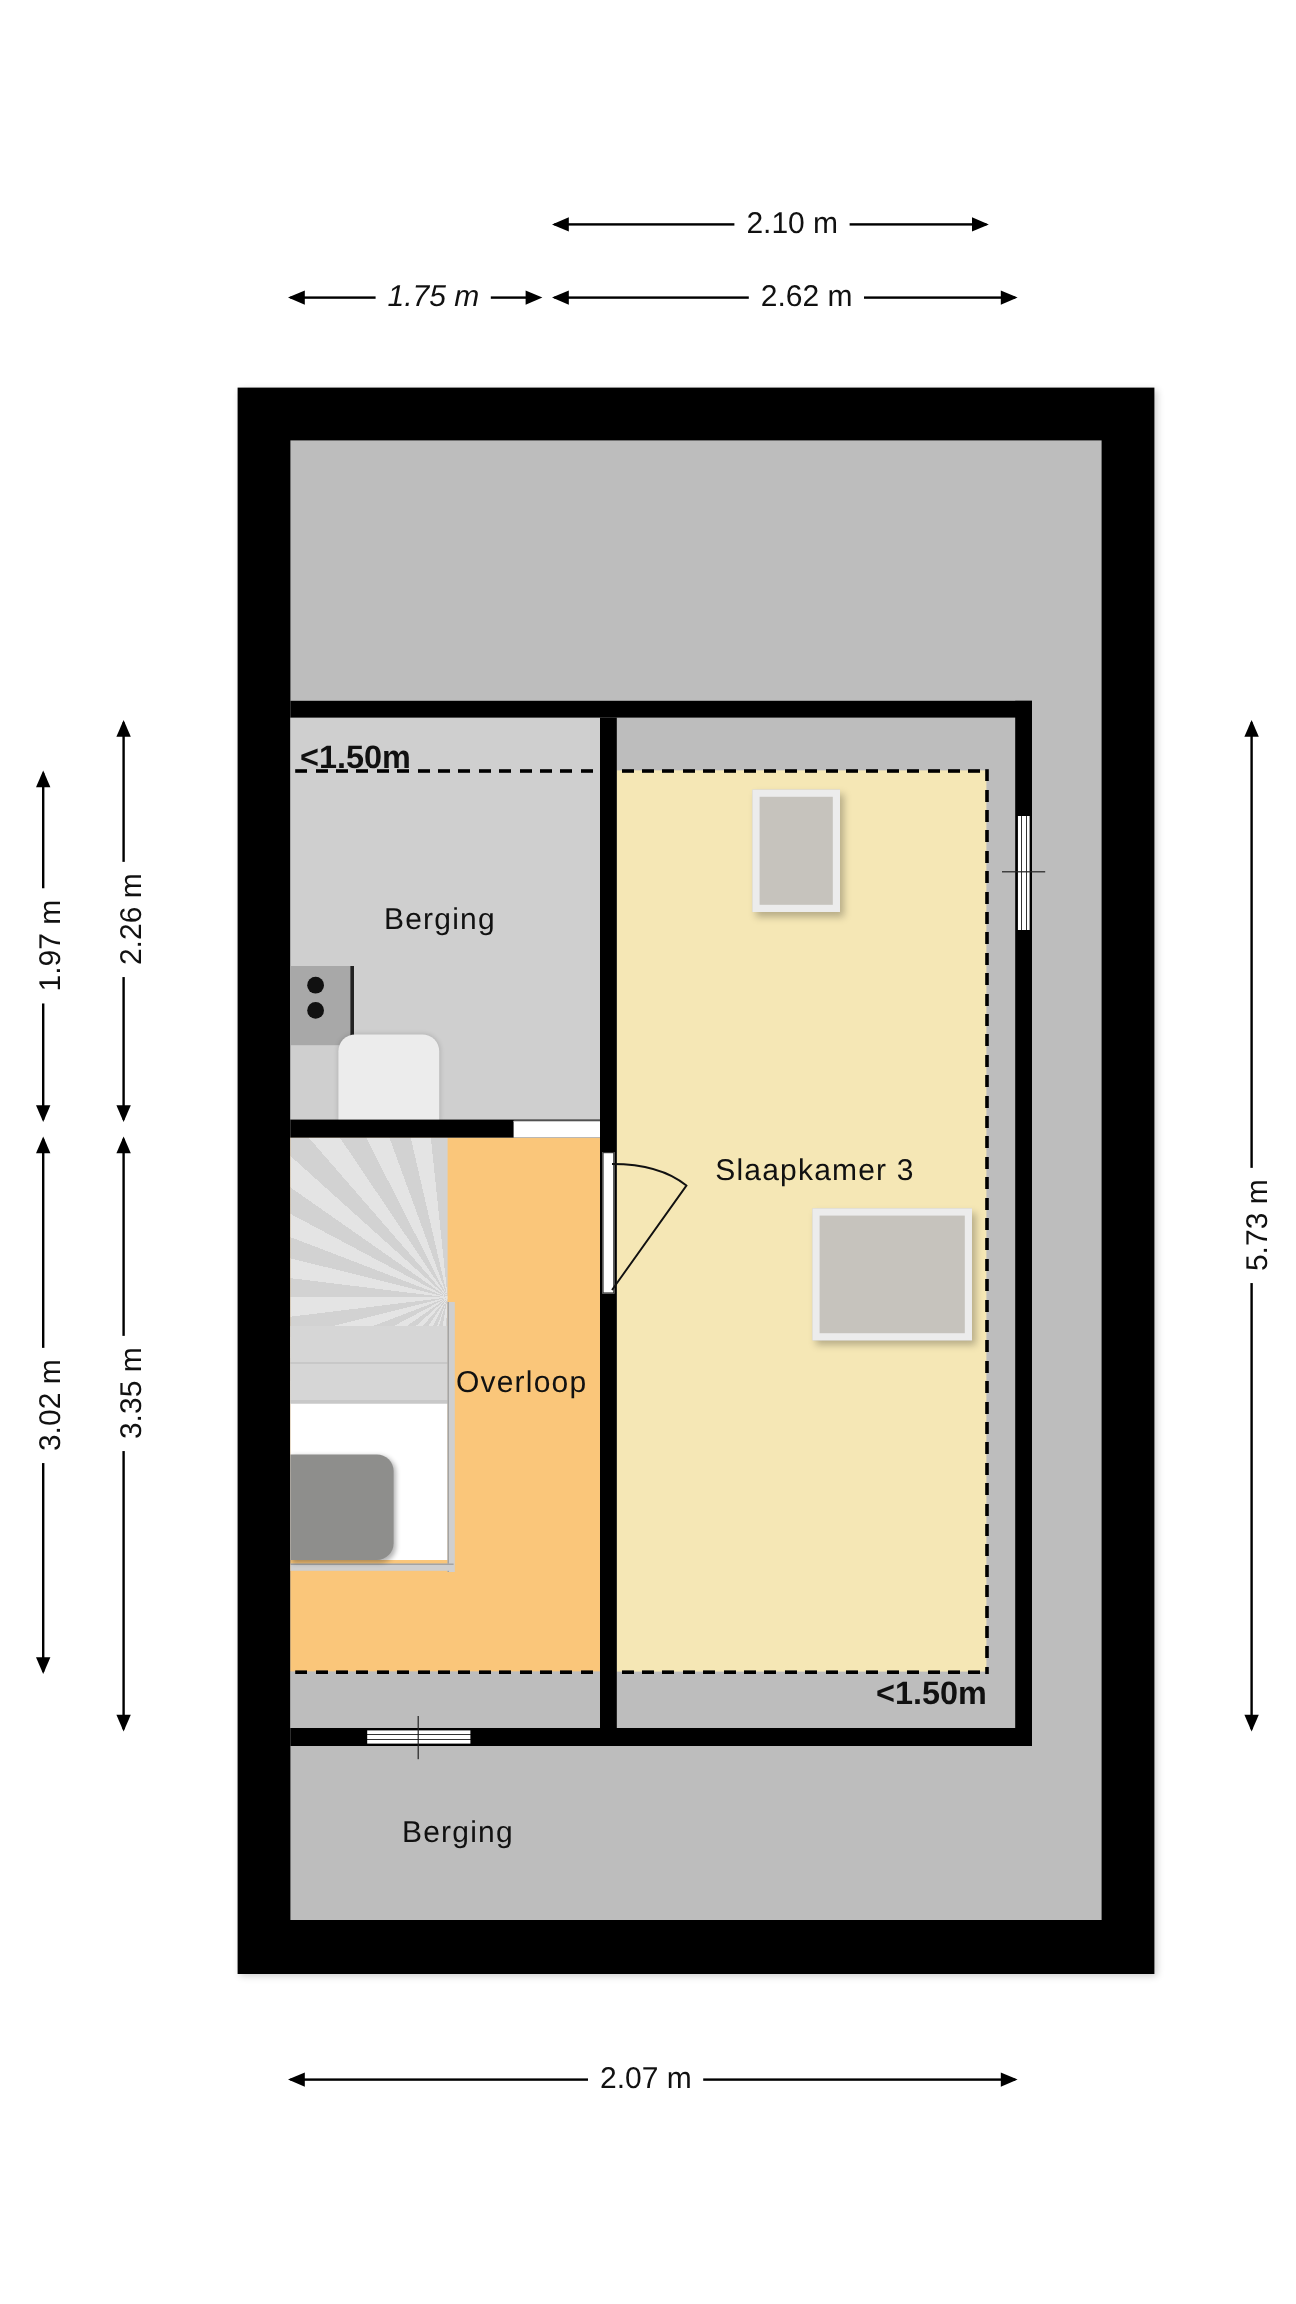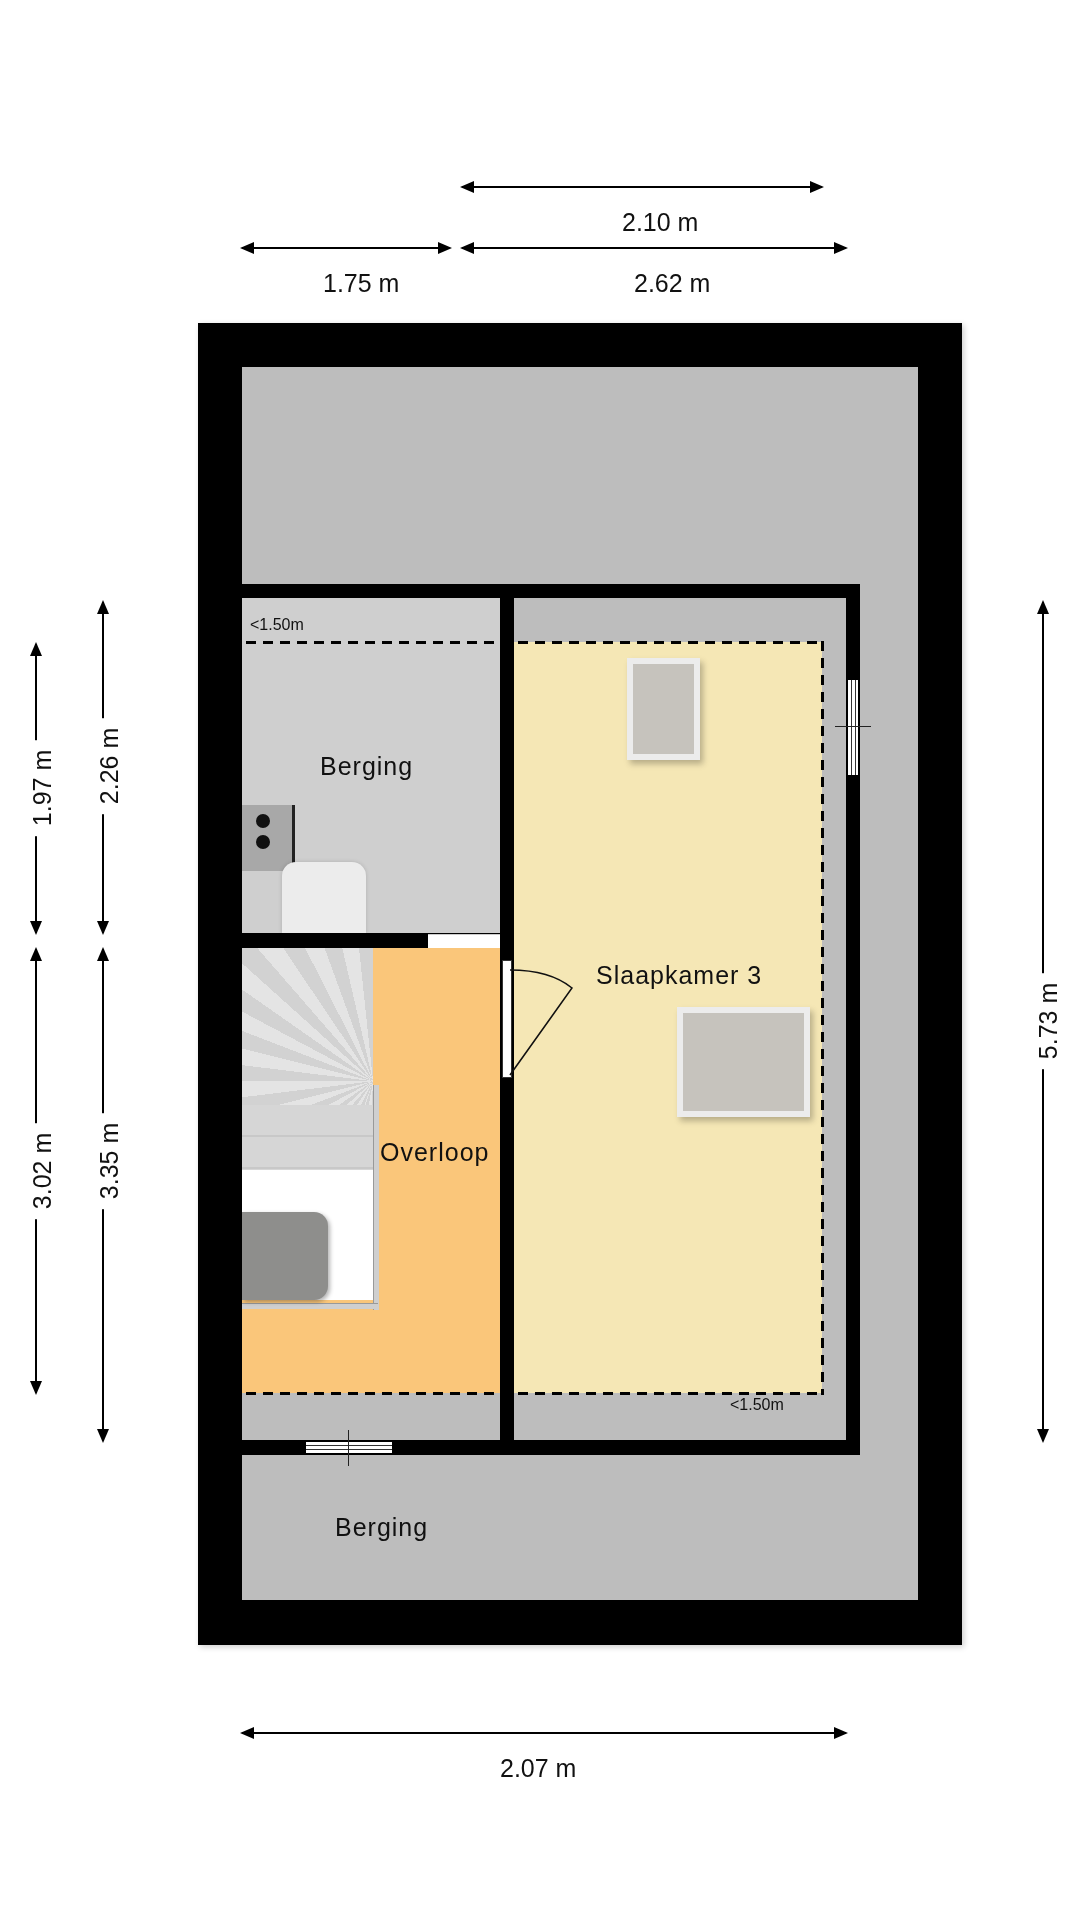--- a/index.html
+++ b/index.html
@@ -6,50 +6,50 @@
   body { width:1080px; height:1920px; position:relative; overflow:hidden;
          font-family:"Liberation Sans", "DejaVu Sans", sans-serif; color:#111; }
   .abs { position:absolute; }
   .dim-h { position:absolute; height:2px; background:#000; }
   .dim-v { position:absolute; width:2px; background:#000; }
   .arrow-l, .arrow-r, .arrow-u, .arrow-d { position:absolute; width:0; height:0; }
   .arrow-l { border-top:6px solid transparent; border-bottom:6px solid transparent; border-right:14px solid #000; }
   .arrow-r { border-top:6px solid transparent; border-bottom:6px solid transparent; border-left:14px solid #000; }
   .arrow-u { border-left:6px solid transparent; border-right:6px solid transparent; border-bottom:14px solid #000; }
   .arrow-d { border-left:6px solid transparent; border-right:6px solid transparent; border-top:14px solid #000; }
-  .dim-label { position:absolute; background:#fff; font-size:25px; padding:0 10px; line-height:28px; white-space:nowrap;margin-top:36px; }
+  .dim-label { position:absolute; background:#fff; font-size:25px; padding:0 10px; line-height:28px; white-space:nowrap; }
   .dim-label-v { position:absolute; background:#fff; font-size:25px; padding:0 10px; line-height:28px; white-space:nowrap;
                  transform:rotate(-90deg); transform-origin:center center; }
   .wall { position:absolute; background:#000; }
   .room-label { position:absolute; font-size:25px; letter-spacing:1px; white-space:nowrap; }
   .dash-h { position:absolute; height:3px;
             background:repeating-linear-gradient(90deg,#000 0 10px,transparent 10px 17px); }
   .dash-v { position:absolute; width:3px;
             background:repeating-linear-gradient(180deg,#000 0 10px,transparent 10px 17px); }
   .skylight { position:absolute; background:#c6c3bd; border:6px solid #ececec;
               box-shadow:3px 4px 6px rgba(0,0,0,0.25); box-sizing:border-box; }
   .window-v { position:absolute; background:repeating-linear-gradient(90deg,#fff 0 3px,#333 3px 4px); }
   .window-h { position:absolute; background:repeating-linear-gradient(180deg,#fff 0 3px,#333 3px 4px); }
-  .small-note { position:absolute; font-size:16px; white-space:nowrap; }
+  .small-note { position:absolute; font-size:27px; white-space:nowrap;font-weight:bold; }
 </style>
 </head>
 <body>
 
 <div>
   <div class="dim-h" style="left:462px; top:186px; width:360px;"></div>
   <div class="arrow-l" style="left:460px; top:181px;"></div>
   <div class="arrow-r" style="left:810px; top:181px;"></div>
   <div class="dim-label" style="left:612px; top:172px;">2.10 m</div>
 </div>
 
 <div>
   <div class="dim-h" style="left:242px; top:247px; width:206px;"></div>
   <div class="arrow-l" style="left:240px; top:242px;"></div>
   <div class="arrow-r" style="left:438px; top:242px;"></div>
-  <div class="dim-label" style="left:313px; top:233px;">1.75 m</div>
+  <div class="dim-label" style="left:313px; top:233px;font-style:italic;">1.75 m</div>
 </div>
 
 <div>
   <div class="dim-h" style="left:462px; top:247px; width:384px;"></div>
   <div class="arrow-l" style="left:460px; top:242px;"></div>
   <div class="arrow-r" style="left:834px; top:242px;"></div>
   <div class="dim-label" style="left:624px; top:233px;">2.62 m</div>
 </div>
 
 <div>

